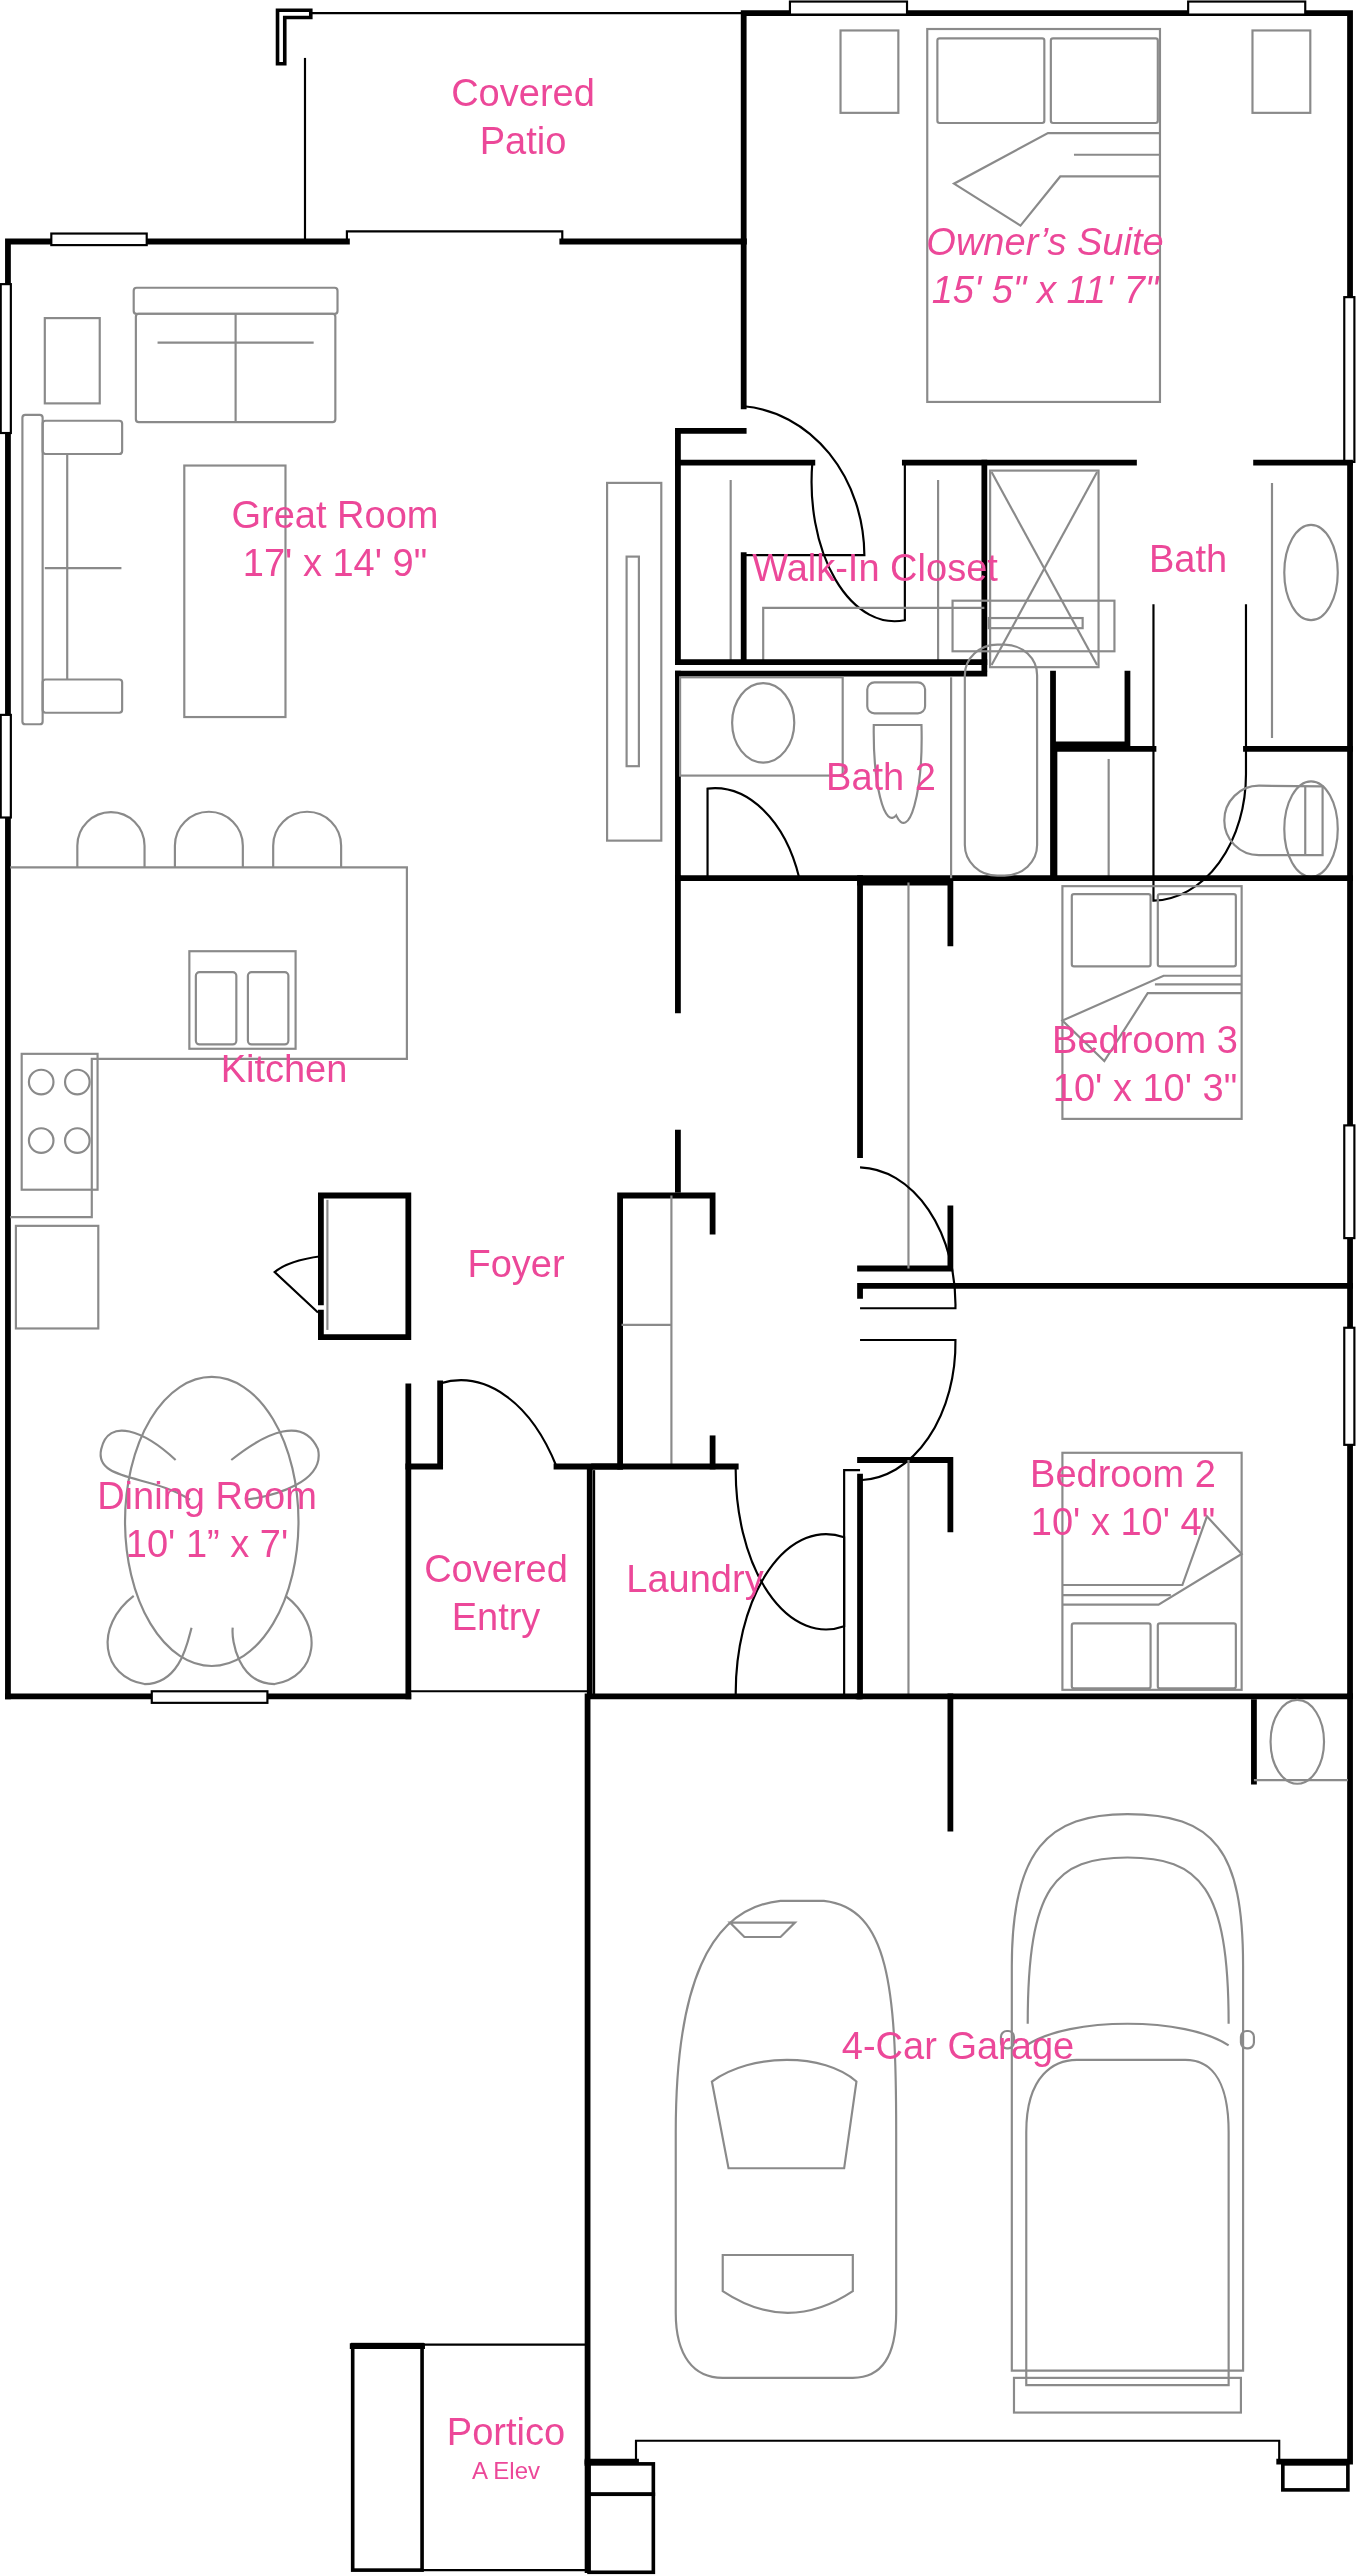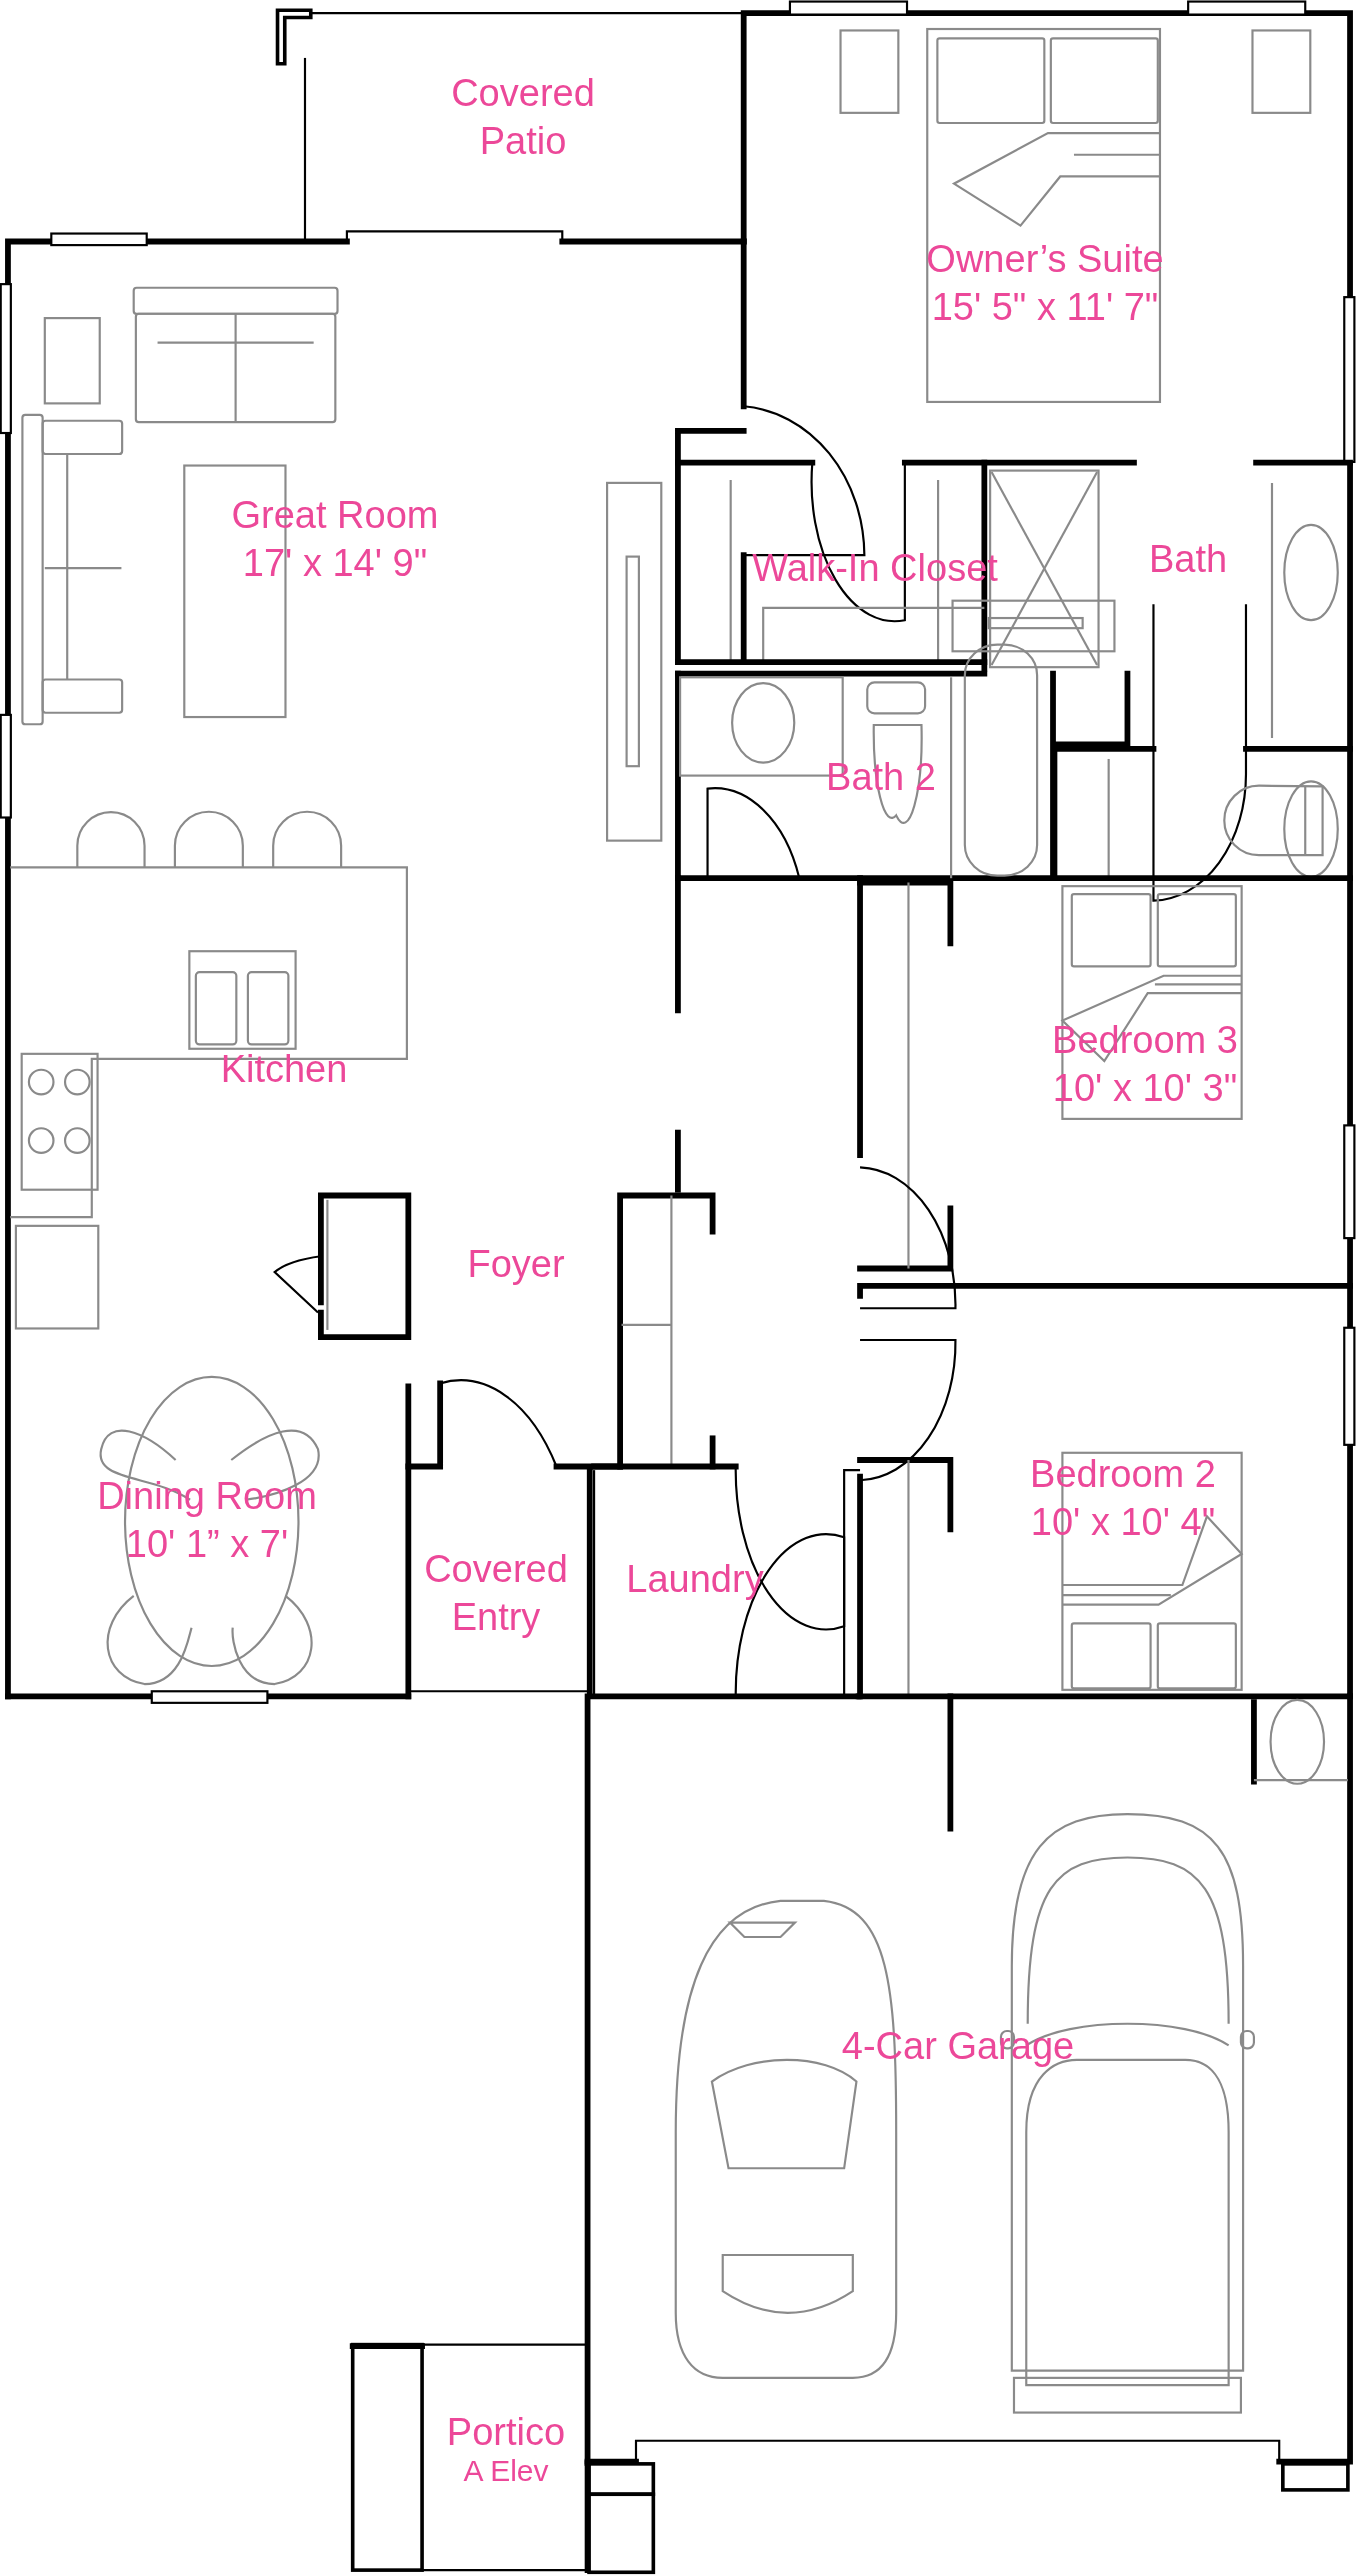--- a/index.html
+++ b/index.html
@@ -5,21 +5,21 @@
   html, body { margin:0; padding:0; background:#ffffff; }
   body { width:1358px; height:2576px; position:relative; overflow:hidden; font-family:"Liberation Sans", sans-serif; }
   svg { position:absolute; left:0; top:0; }
   .wall { stroke:#000; stroke-width:8; fill:none; stroke-linecap:square; }
   .thin { stroke:#000; stroke-width:3; fill:none; }
   .door { stroke:#000; stroke-width:3; fill:none; }
   .furn { stroke:#8a8a8a; stroke-width:3; fill:none; }
   .win { stroke:#000; stroke-width:3; fill:#fff; }
   .label { position:absolute; text-align:center; color:#ec4899; font-family:"Liberation Sans", sans-serif; font-size:38px; line-height:48px; transform:translateX(-50%); white-space:nowrap; }
   .label .dim { display:block; }
-  .label .sub { display:block; font-size:30px; line-height:29px; }
+  .label .sub { display:block; font-size:24px; line-height:29px; }
 </style>
 </head>
 <body>
 
 <svg width="1358" height="2576" viewBox="0 0 1879 3564" xmlns="http://www.w3.org/2000/svg">
 
   <g>
     <line class="thin" x1="430" y1="18" x2="1029" y2="18"></line>
     <line class="thin" x1="422" y1="80" x2="422" y2="334"></line>
     <path class="wall" d="M384 14 L430 14 L430 24 L394 24 L394 88 L384 88 Z" style="stroke-width:5"></path>
@@ -246,21 +246,21 @@
     <line class="thin" x1="584" y1="3244" x2="813" y2="3244"></line>
     <line class="thin" x1="584" y1="3556" x2="813" y2="3556"></line>
   </g>
 </svg>
 
 <div class="label" style="left:523px; top:69px;">
   <span class="dim">Covered</span>
   <span class="dim">Patio</span>
 </div>
 
-<div class="label" style="left:1045px; top:235px;">
+<div class="label" style="left:1045px; top:218px;font-style:italic;">
   <span class="dim">Owner’s Suite</span>
   <span class="dim">15' 5" x 11' 7"</span>
 </div>
 
 <div class="label" style="left:335px; top:491px;">
   <span class="dim">Great Room</span>
   <span class="dim">17' x 14' 9"</span>
 </div>
 
 <div class="label" style="left:831px; top:544px;margin-left:44px;">

